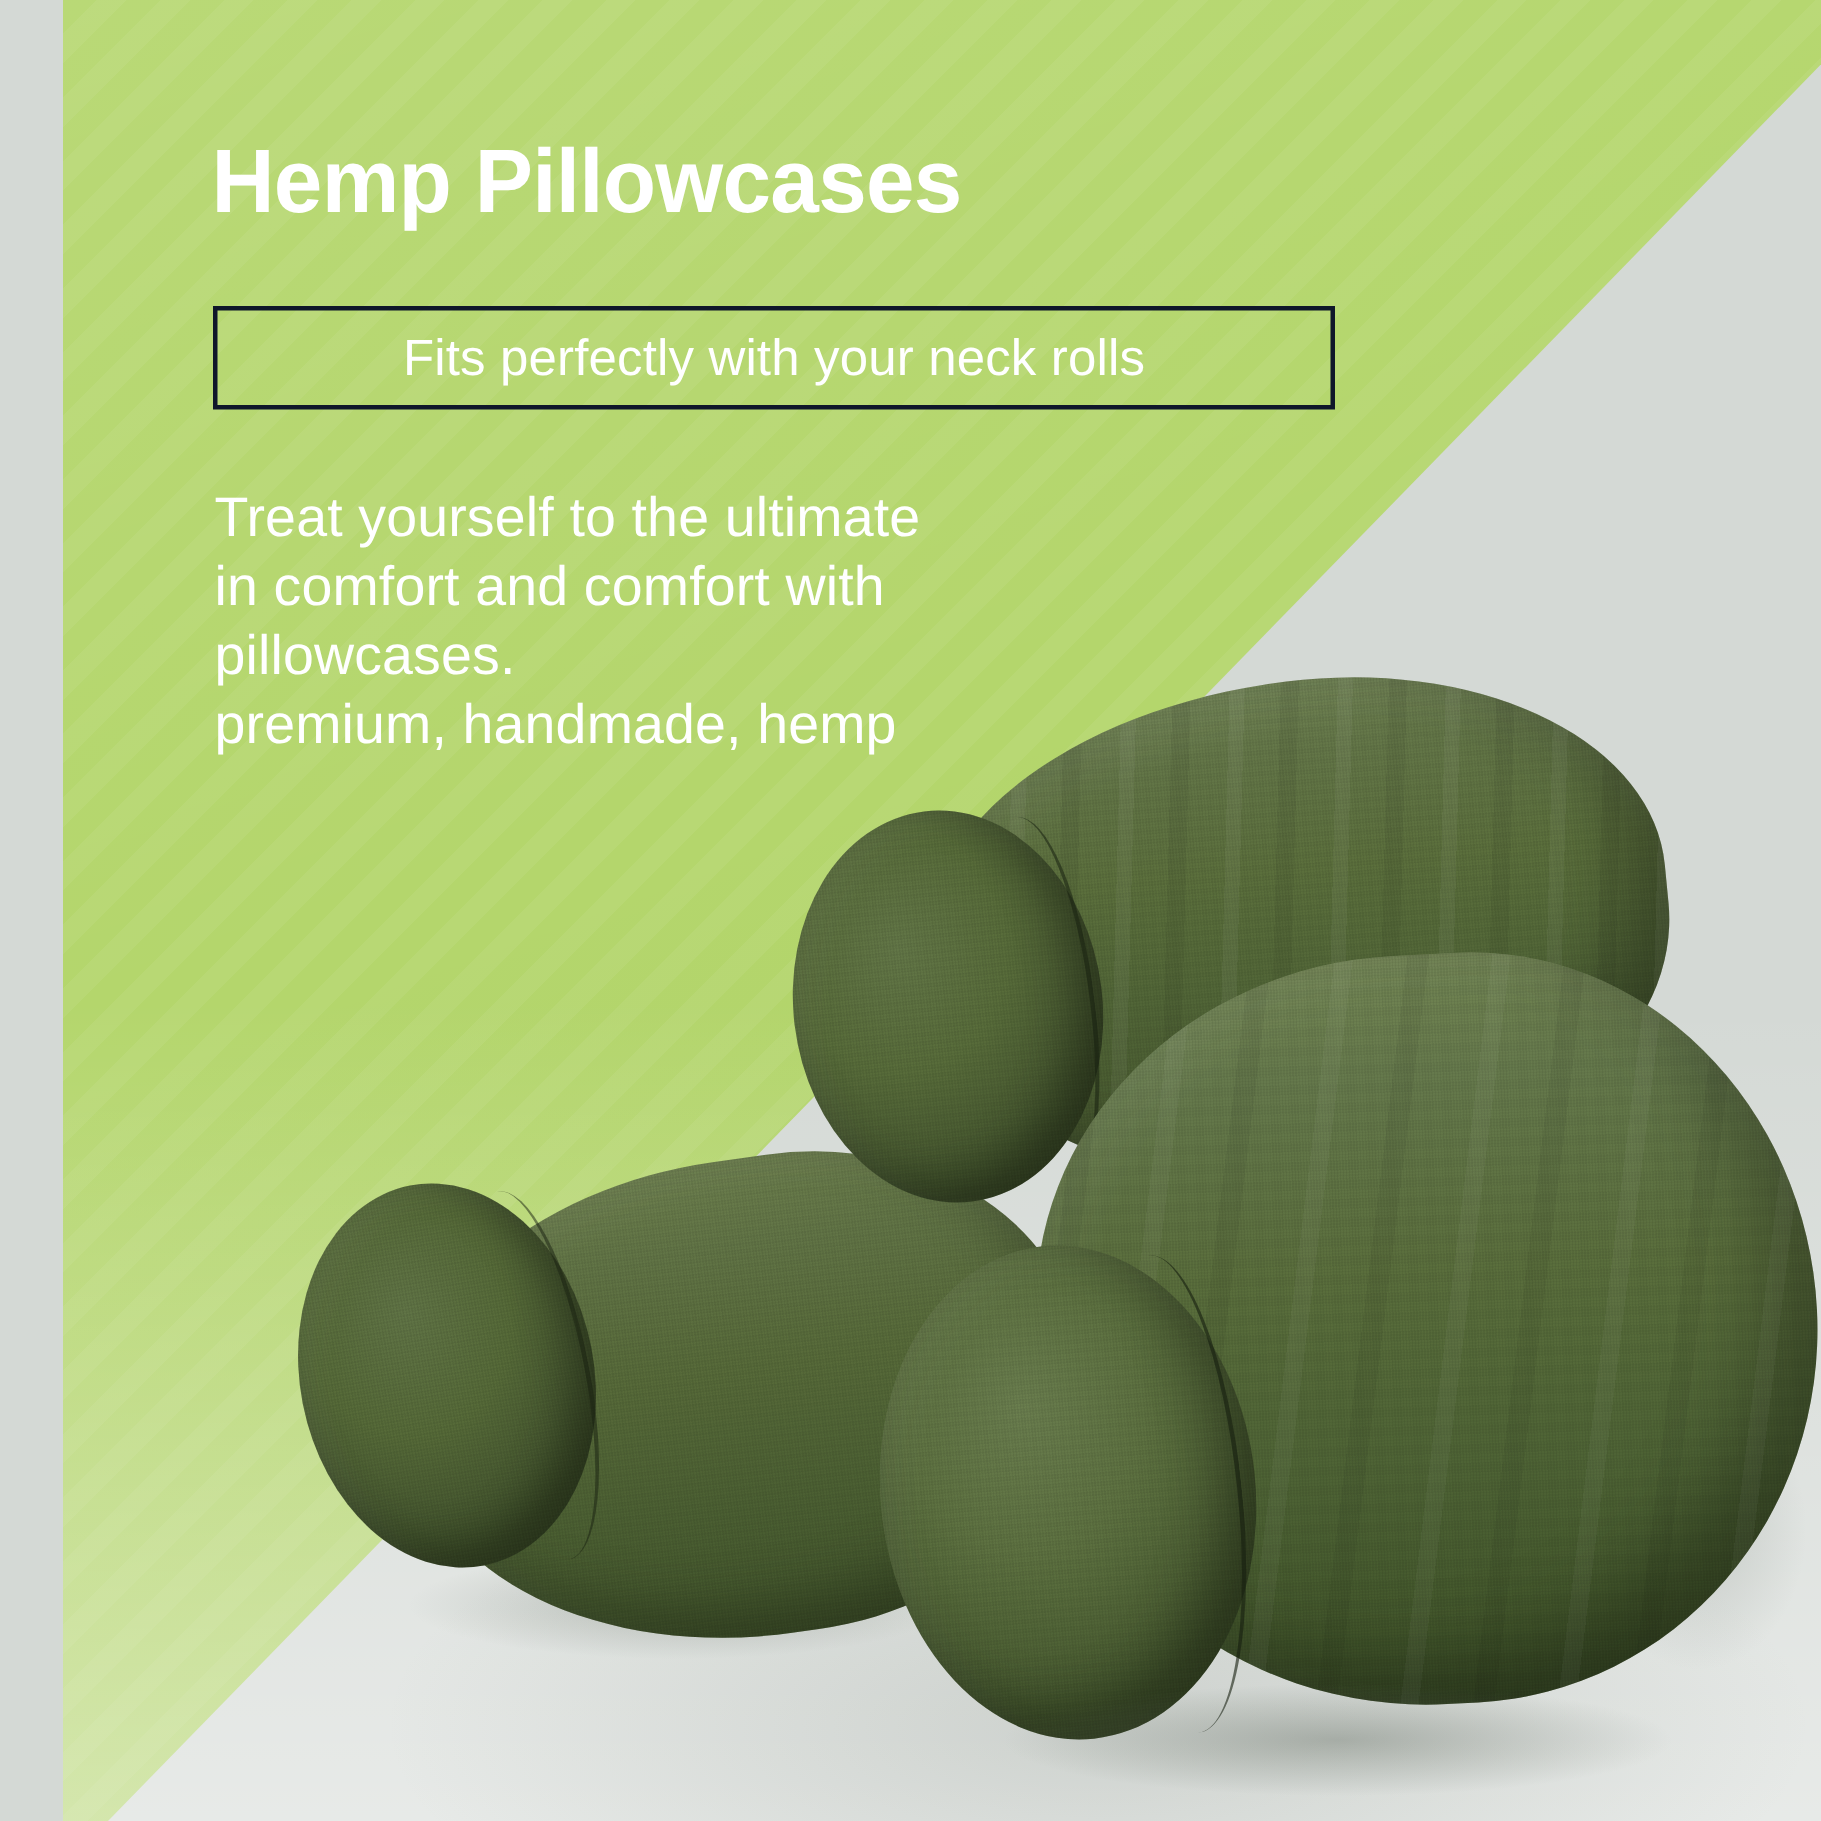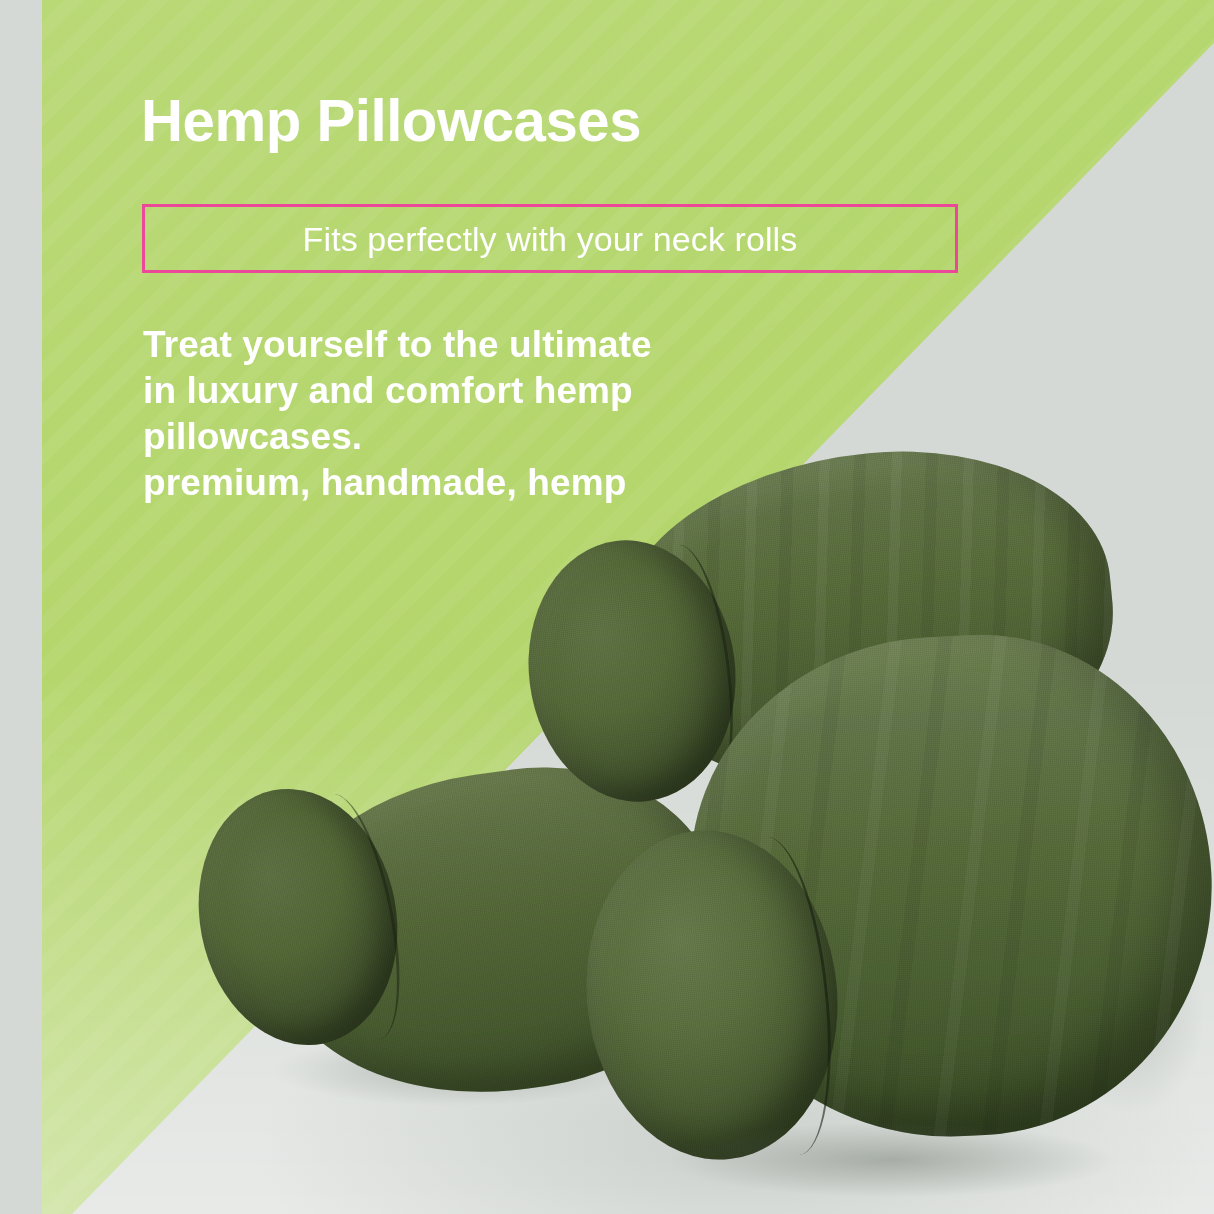--- a/index.html
+++ b/index.html
@@ -50,33 +50,33 @@
     line-height:68px;
     font-weight:700;
     letter-spacing:-0.5px;
     transform:scaleX(0.97);
     transform-origin:left top;
     white-space:nowrap;
     font-stretch:condensed;
   }
   .subtitle-box{
     position:absolute;left:100px;top:204px;
-    width:816px;height:69px;
-    border:3px solid #ec4899;
+    width:748px;height:69px;
+    border:3px solid #0f172a;
     box-sizing:border-box;
     display:flex;align-items:center;justify-content:center;
   }
   .subtitle-text{
     color:#ffffff;font-size:34px;line-height:40px;font-weight:400;
     white-space:nowrap;letter-spacing:0.1px;
   }
   .body-copy{
     position:absolute;left:101px;top:322px;
     width:640px;
-    color:#ffffff;font-size:37px;line-height:46px;font-weight:700;
+    color:#ffffff;font-size:37px;line-height:46px;font-weight:400;
     letter-spacing:0.1px;
   }
   .body-copy div{white-space:nowrap;}
 
   
   .pillows{position:absolute;left:0;top:0;width:1214px;height:1214px;}
 
   .pillow{position:absolute;}
 
   
@@ -267,18 +267,18 @@
   </div>
 
   <div class="headline">Hemp Pillowcases</div>
 
   <div class="subtitle-box">
     <span class="subtitle-text">Fits perfectly with your neck rolls</span>
   </div>
 
   <div class="body-copy">
     <div>Treat yourself to the ultimate</div>
-    <div>in luxury and comfort hemp</div>
+    <div>in comfort and comfort with</div>
     <div>pillowcases.</div>
     <div>premium, handmade, hemp</div>
   </div>
 
 </div>
 
 </body></html>

